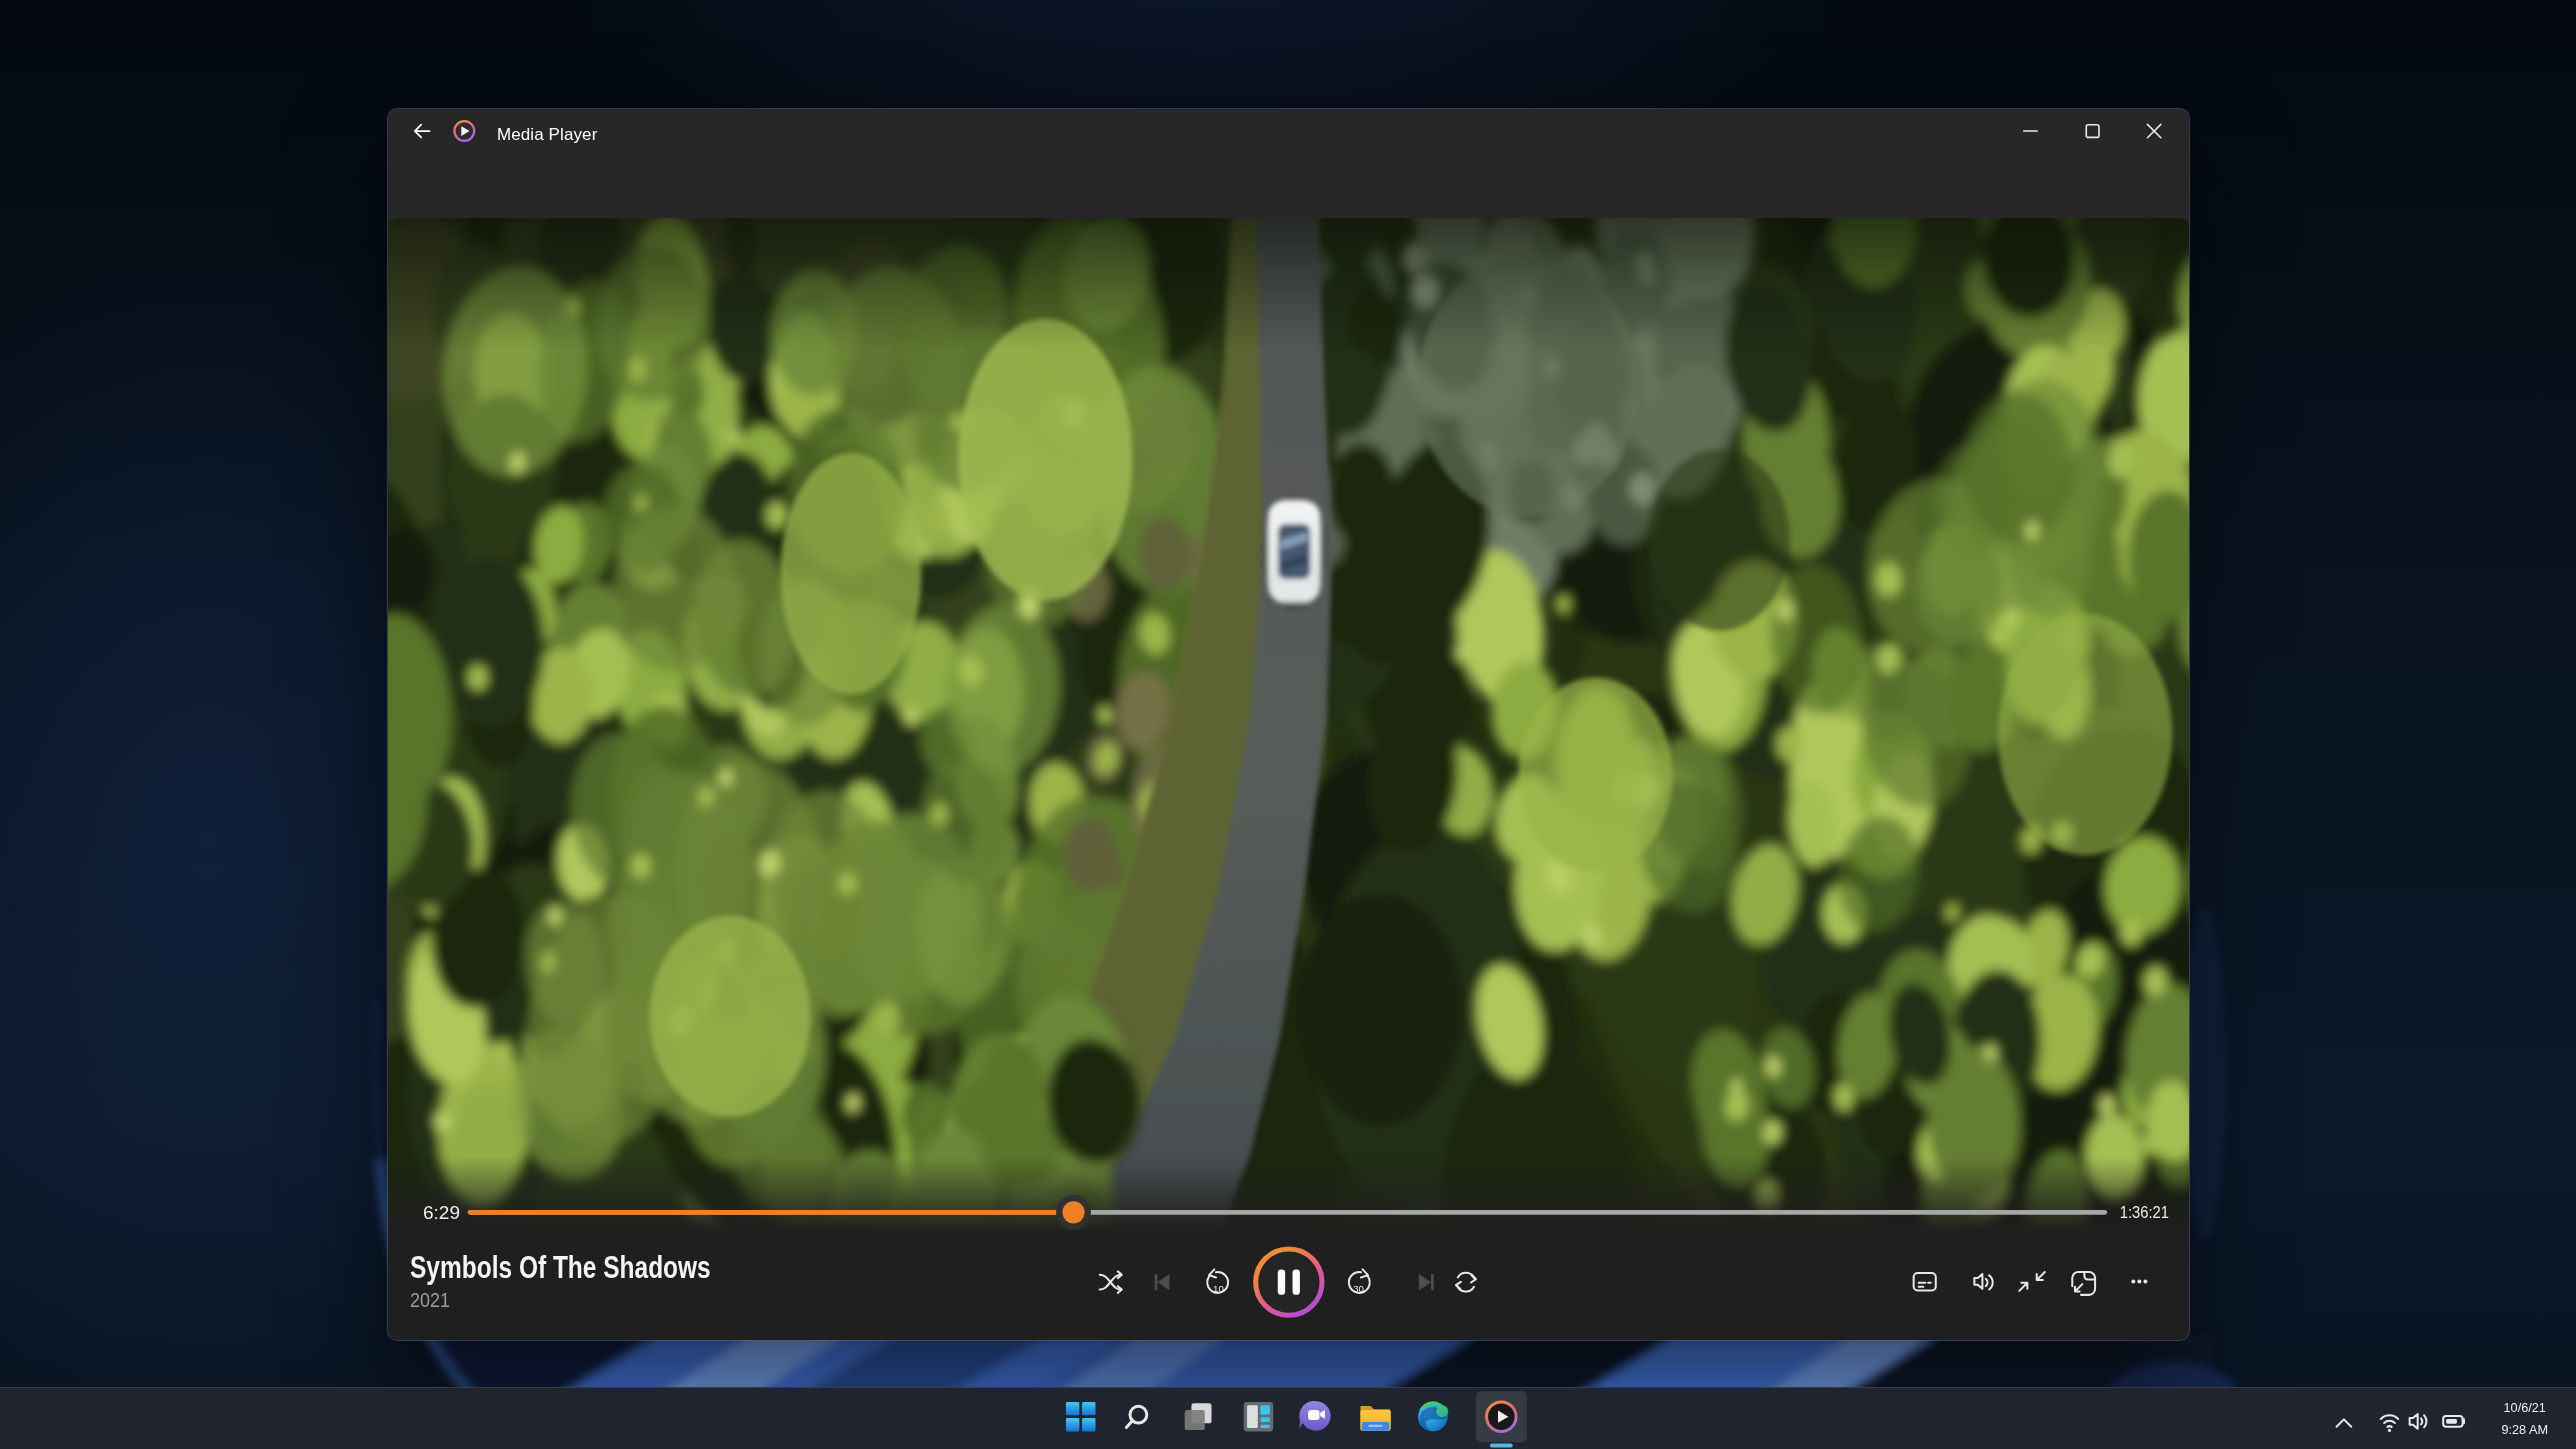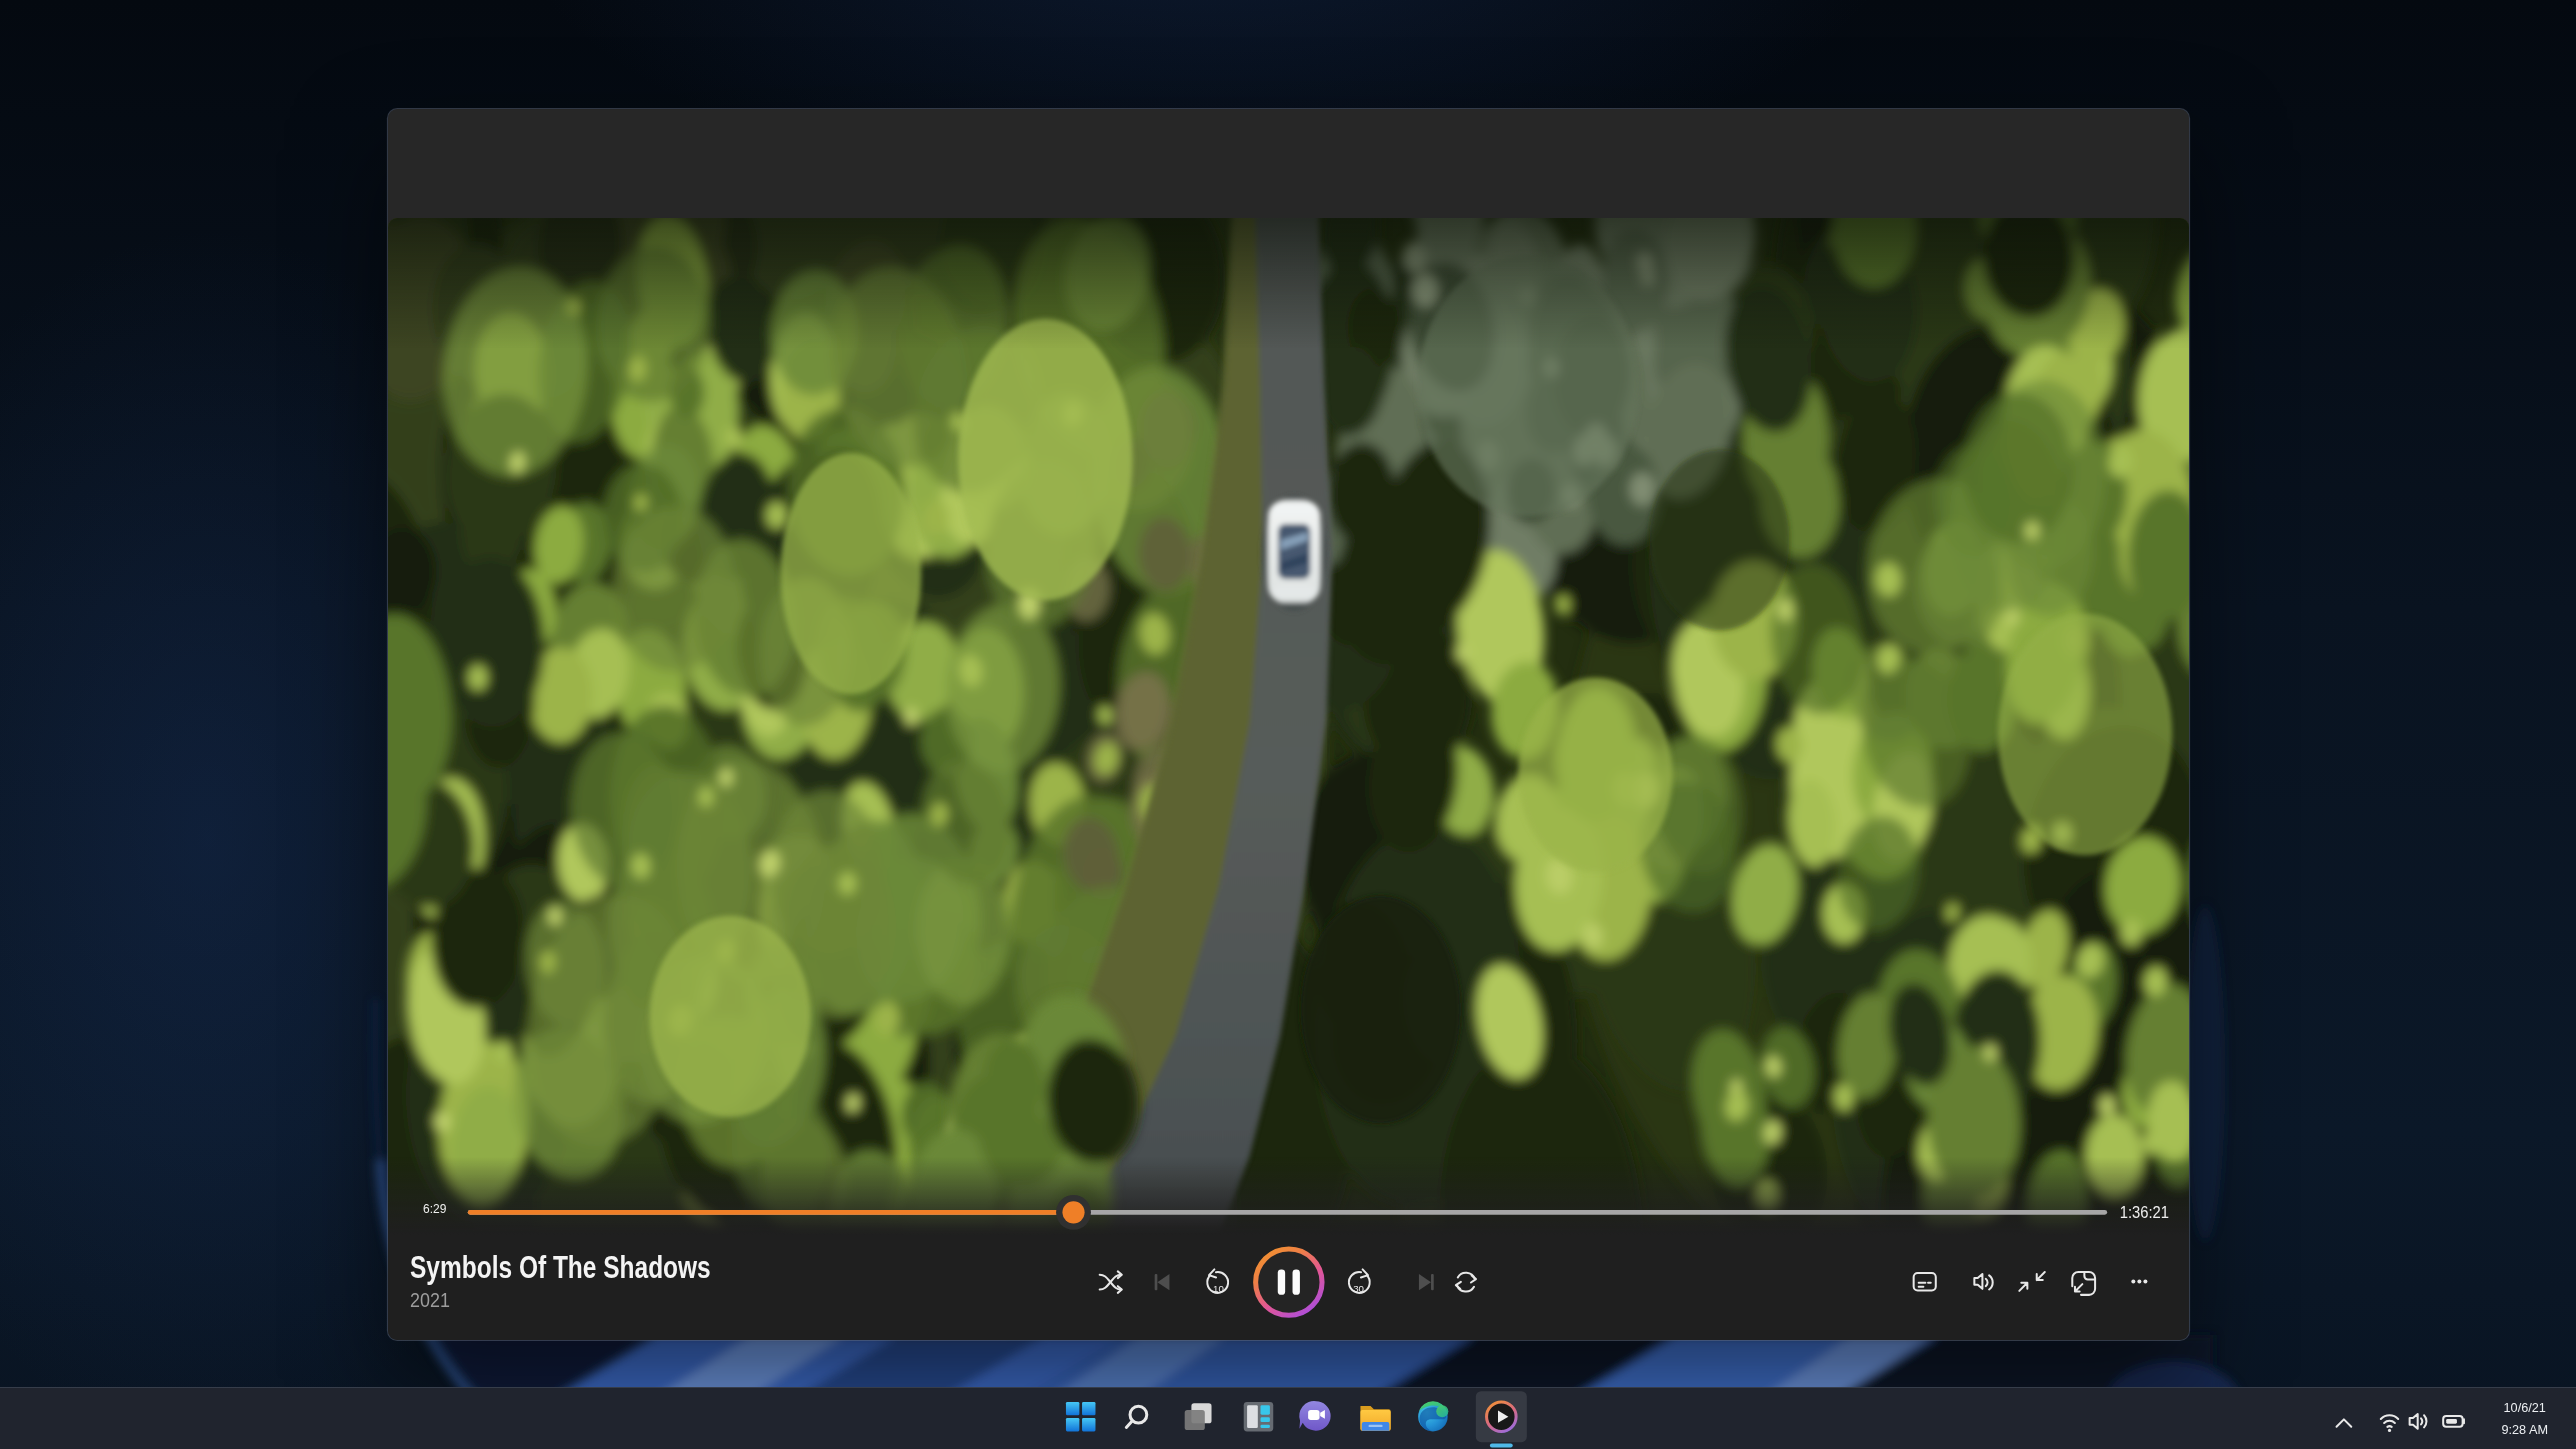--- a/index.html
+++ b/index.html
@@ -11,21 +11,21 @@
     linear-gradient(180deg,#040910 0%,#091320 42%,#0b1828 78%,#091422 100%);}
  #bloom{position:absolute;inset:0;}
  #win{position:absolute;left:388px;top:109px;width:1801px;height:1231px;background:#272727;
    border-radius:9.4px;box-shadow:0 0 0 1.1px rgba(104,114,134,.45), 0 40px 94px rgba(0,0,0,.5);}
  #titlebar{position:absolute;left:0;top:0;width:100%;height:109px;}
  #apptitle{position:absolute;left:109px;top:16px;font-size:17px;color:#ffffff;letter-spacing:0.1px;}
  #video{position:absolute;left:0;top:109px;width:1801px;height:1017px;overflow:hidden;border-radius:9.4px 9.4px 0 0;}
  #panel{position:absolute;left:0;top:1126px;width:100%;height:105px;background:#1f1f1f;border-radius:0 0 9.4px 9.4px;}
  #mtitle{position:absolute;left:22px;top:1141px;font-size:31px;font-weight:bold;color:#f4f4f4;transform:scaleX(.79);transform-origin:left top;}
  #myear{position:absolute;left:22px;top:1180px;font-size:19.5px;color:#9d9d9d;transform:scaleX(.92);transform-origin:left top;}
- #t1{position:absolute;left:35px;top:1093px;font-size:12px;color:#efefef;}
+ #t1{position:absolute;left:35px;top:1093px;font-size:19px;color:#efefef;}
  #t2{position:absolute;right:19.5px;top:1093px;font-size:17.4px;color:#efefef;transform:scaleX(.85);transform-origin:right top;}
  #taskbar{position:absolute;left:0;top:1387px;width:2576px;height:62px;background:#20242e;
     border-top:0.7px solid rgba(70,78,94,.6);}
  #clock{position:absolute;right:28px;top:1397px;text-align:center;color:#eceff2;font-size:12.7px;line-height:22px;}
  .abs{position:absolute;}
 </style></head><body>
 <div id="wall"></div>
 <svg id="bloom" class="abs" width="2576" height="1449" viewBox="0 0 3840 2160">
  <defs>
   <filter id="bb" x="-30%" y="-30%" width="160%" height="160%">
@@ -48,20 +48,42 @@
   <polygon points="1460,2160 1700,1990 1830,1990 1590,2160" fill="#6e96d8" opacity=".6"></polygon>
   <polygon points="1920,2160 2200,1990 2500,1990 2220,2160" fill="#0a1428" opacity=".95"></polygon>
   <polygon points="2220,2160 2500,1990 2890,1990 2610,2160" fill="#3e6cc4"></polygon>
   <polygon points="2520,2160 2760,1990 2880,1990 2640,2160" fill="#7ca0e0" opacity=".7"></polygon>
   <polygon points="2610,2160 2890,1990 3300,1990 3300,2160" fill="#0b1526" opacity=".95"></polygon>
   <ellipse cx="3240" cy="2090" rx="100" ry="60" fill="#1c3468" opacity=".6"></ellipse>
   <ellipse cx="3287" cy="1600" rx="30" ry="250" fill="#152a50" opacity=".5"></ellipse>
  </g>
 </svg>
 <div id="win">
+ <div id="titlebar">
+  <svg class="abs" style="left:0;top:0" width="1801" height="109" viewBox="0 0 2685 163">
+   <g stroke="#ffffff" stroke-width="2.6" fill="none" stroke-linecap="round" stroke-linejoin="round">
+    <path d="M36 33 H 58 M36 33 l 9.5 -9.5 M36 33 l 9.5 9.5"></path>
+   </g>
+   <defs>
+          <linearGradient id="ring" x1="0" y1="0" x2=".55" y2="1">
+     <stop offset="0" stop-color="#f0933c"></stop>
+            <stop offset=".5" stop-color="#e06a86"></stop>
+            <stop offset="1" stop-color="#9a6cf0"></stop>
+   </linearGradient>
+        </defs>
+   <circle cx="110" cy="33" r="14.8" fill="#2e2c2e" stroke="url(#ring)" stroke-width="3.4"></circle>
+   <path d="M105.5 25.8 L 117.8 33 L 105.5 40.2 Z" fill="#f4f4f4"></path>
+   <g stroke="#e9e9e9" stroke-width="2.4" fill="none" stroke-linecap="round">
+    <path d="M2442 33 h 20"></path>
+    <rect x="2535.5" y="23.5" width="19" height="19" rx="3"></rect>
+    <path d="M2627 23 l 20 20 M2647 23 l -20 20"></path>
+   </g>
+  </svg>
+  <span id="apptitle">Media Player</span>
+ </div>
  <div id="video"><svg id="scene" width="1801" height="1017" viewBox="0 0 2685 1516" xmlns="http://www.w3.org/2000/svg" preserveAspectRatio="none">
 <defs>
  <filter id="b1" x="-15%" y="-15%" width="130%" height="130%">
             <feGaussianBlur stdDeviation="9"></feGaussianBlur>
           </filter>
  <filter id="b2" x="-25%" y="-25%" width="150%" height="150%">
             <feGaussianBlur stdDeviation="4"></feGaussianBlur>
           </filter>
  <linearGradient id="roadg" x1="0" y1="0" x2="0" y2="1">
   <stop offset="0" stop-color="#515755"></stop>

